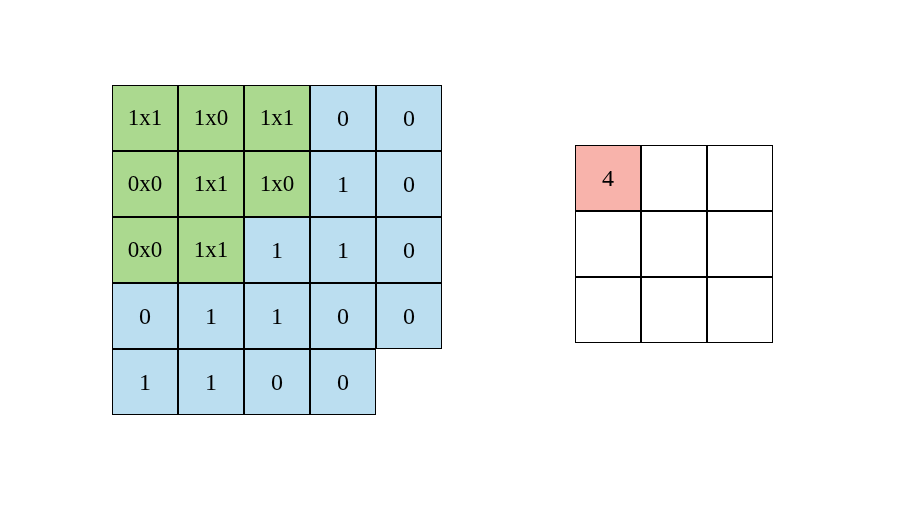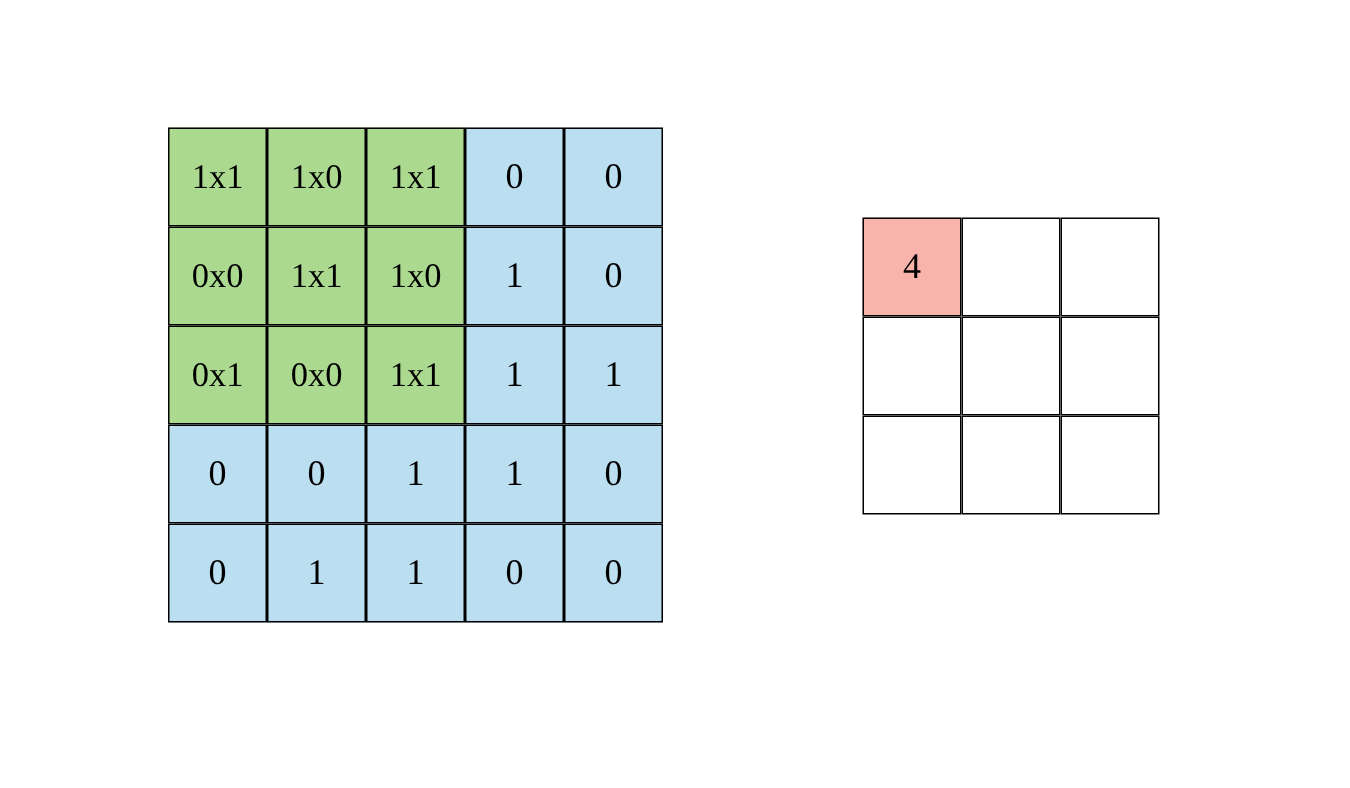--- a/index.html
+++ b/index.html
@@ -49,21 +49,20 @@
     <div class="cell green small-text">1x1</div>
     <div class="cell blue">0</div>
     <div class="cell blue">0</div>
 
     <div class="cell green small-text">0x0</div>
     <div class="cell green small-text">1x1</div>
     <div class="cell green small-text">1x0</div>
     <div class="cell blue">1</div>
     <div class="cell blue">0</div>
 
-    <div class="cell green small-text">0x1</div>
     <div class="cell green small-text">0x0</div>
     <div class="cell green small-text">1x1</div>
     <div class="cell blue">1</div>
     <div class="cell blue">1</div>
 
     <div class="cell blue">0</div>
     <div class="cell blue">0</div>
     <div class="cell blue">1</div>
     <div class="cell blue">1</div>
     <div class="cell blue">0</div>

